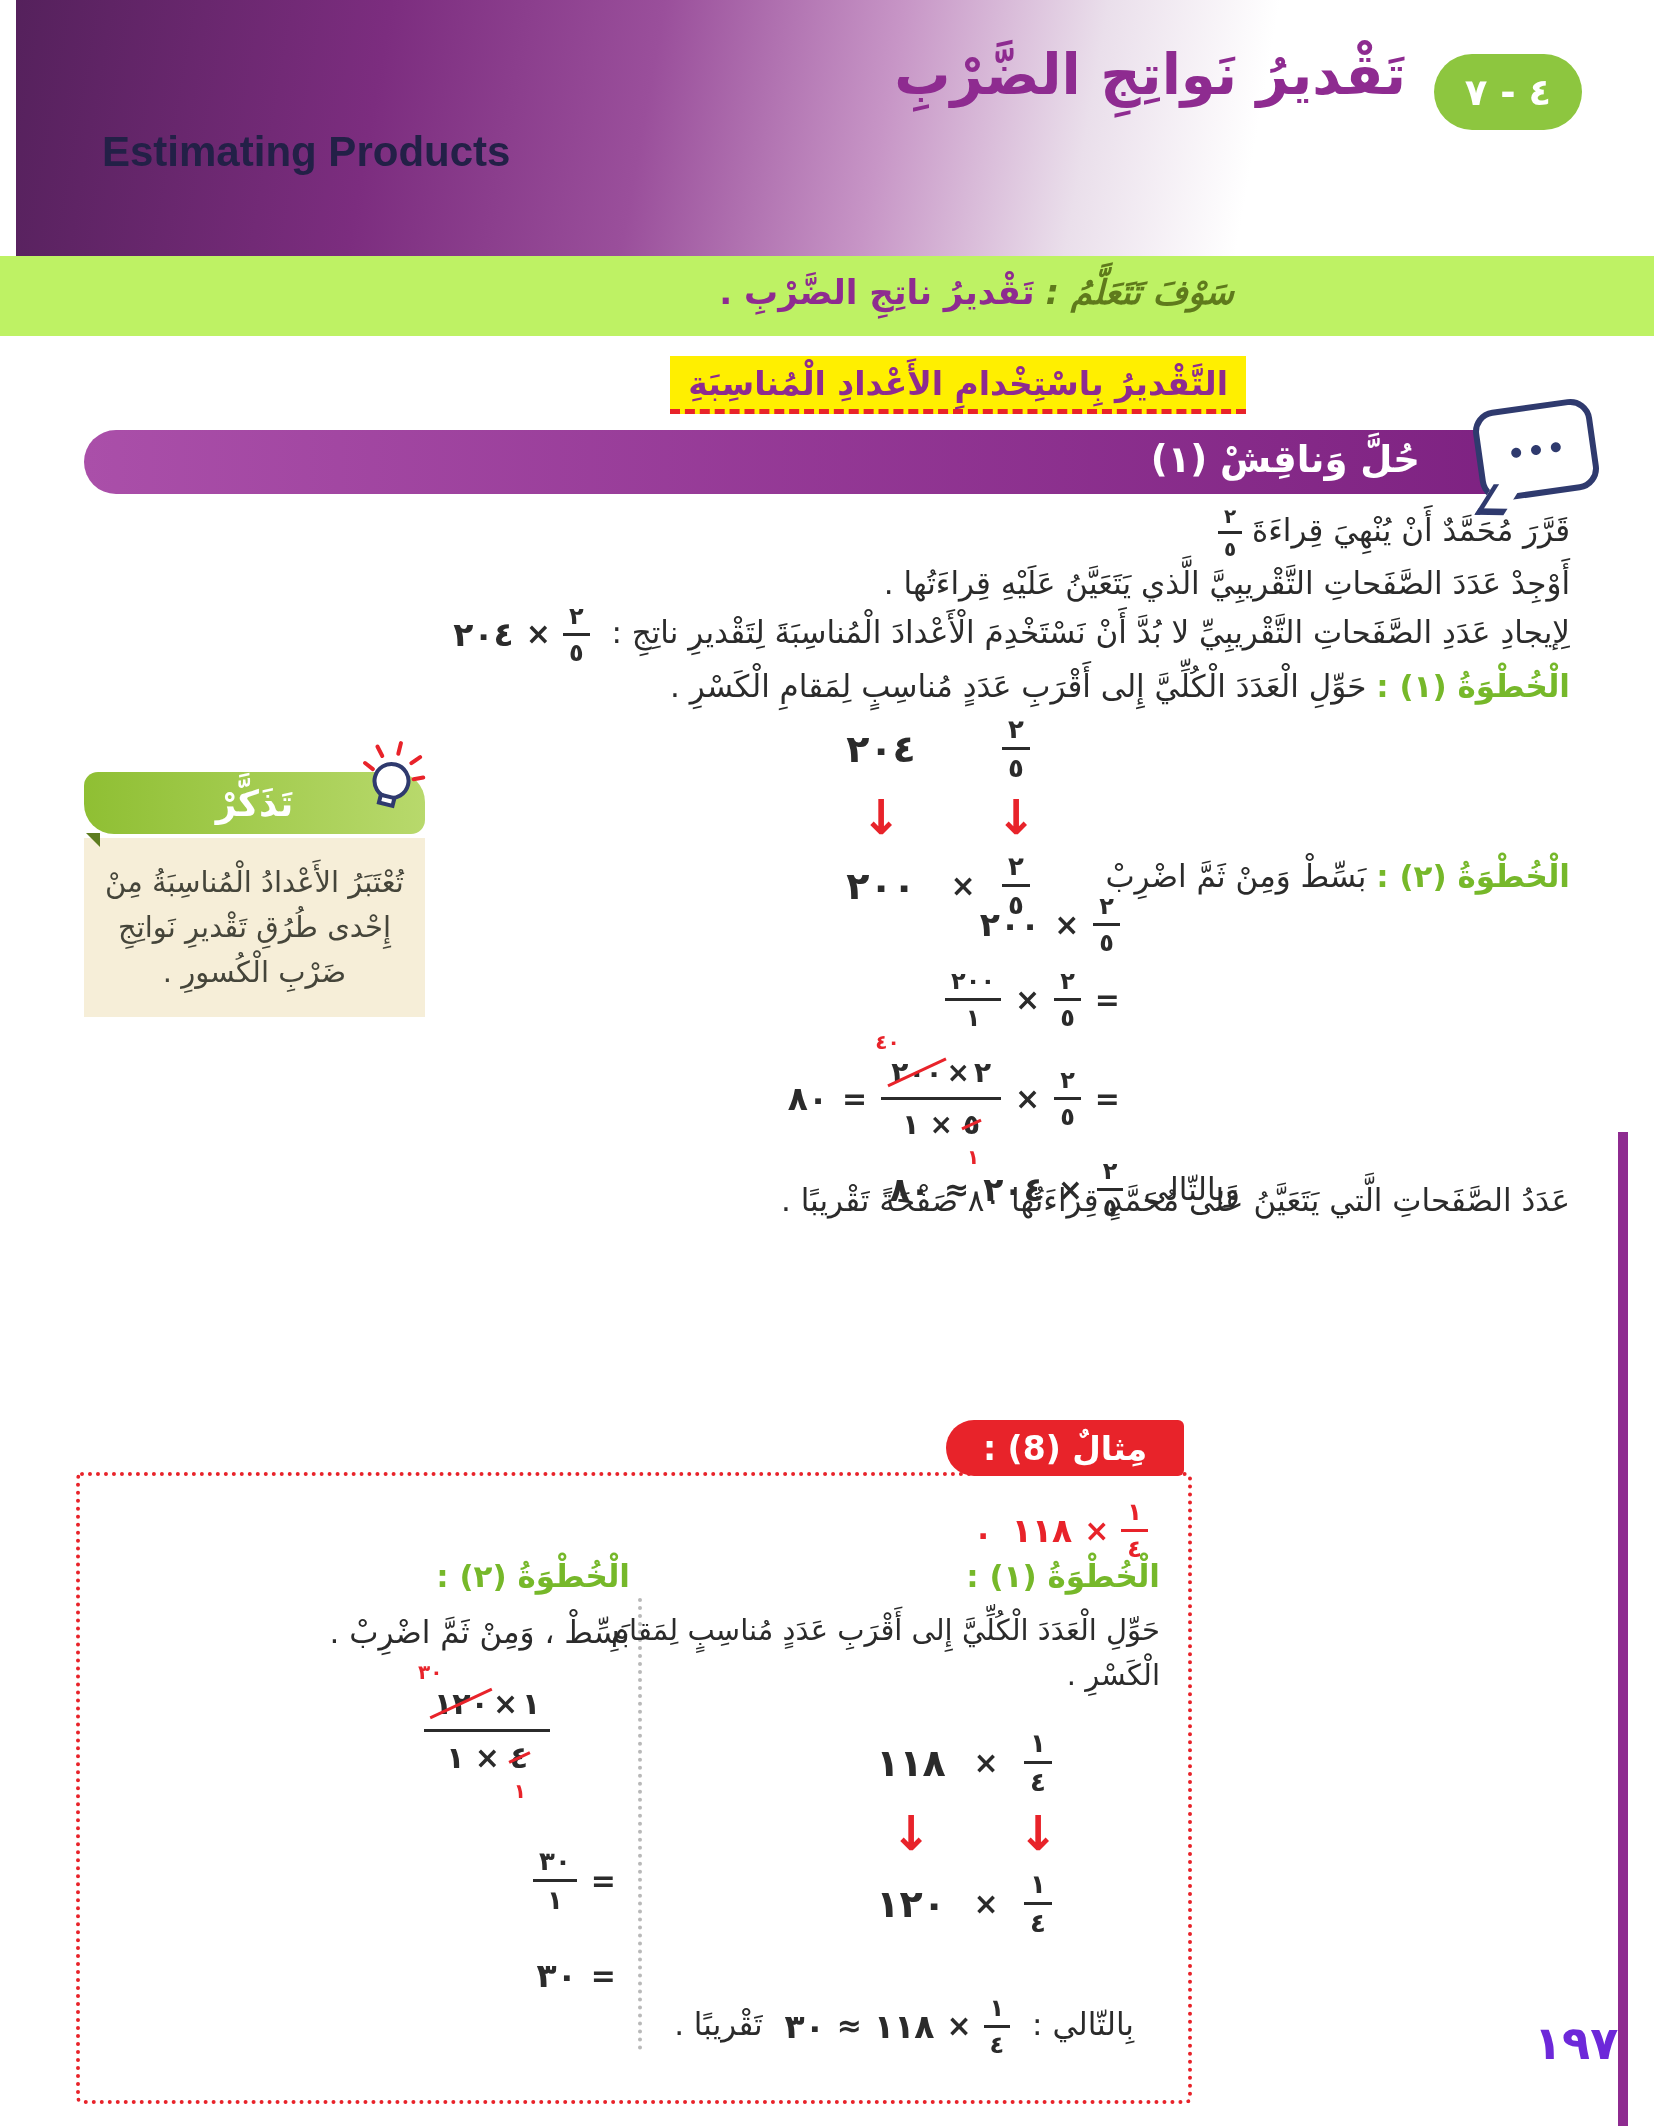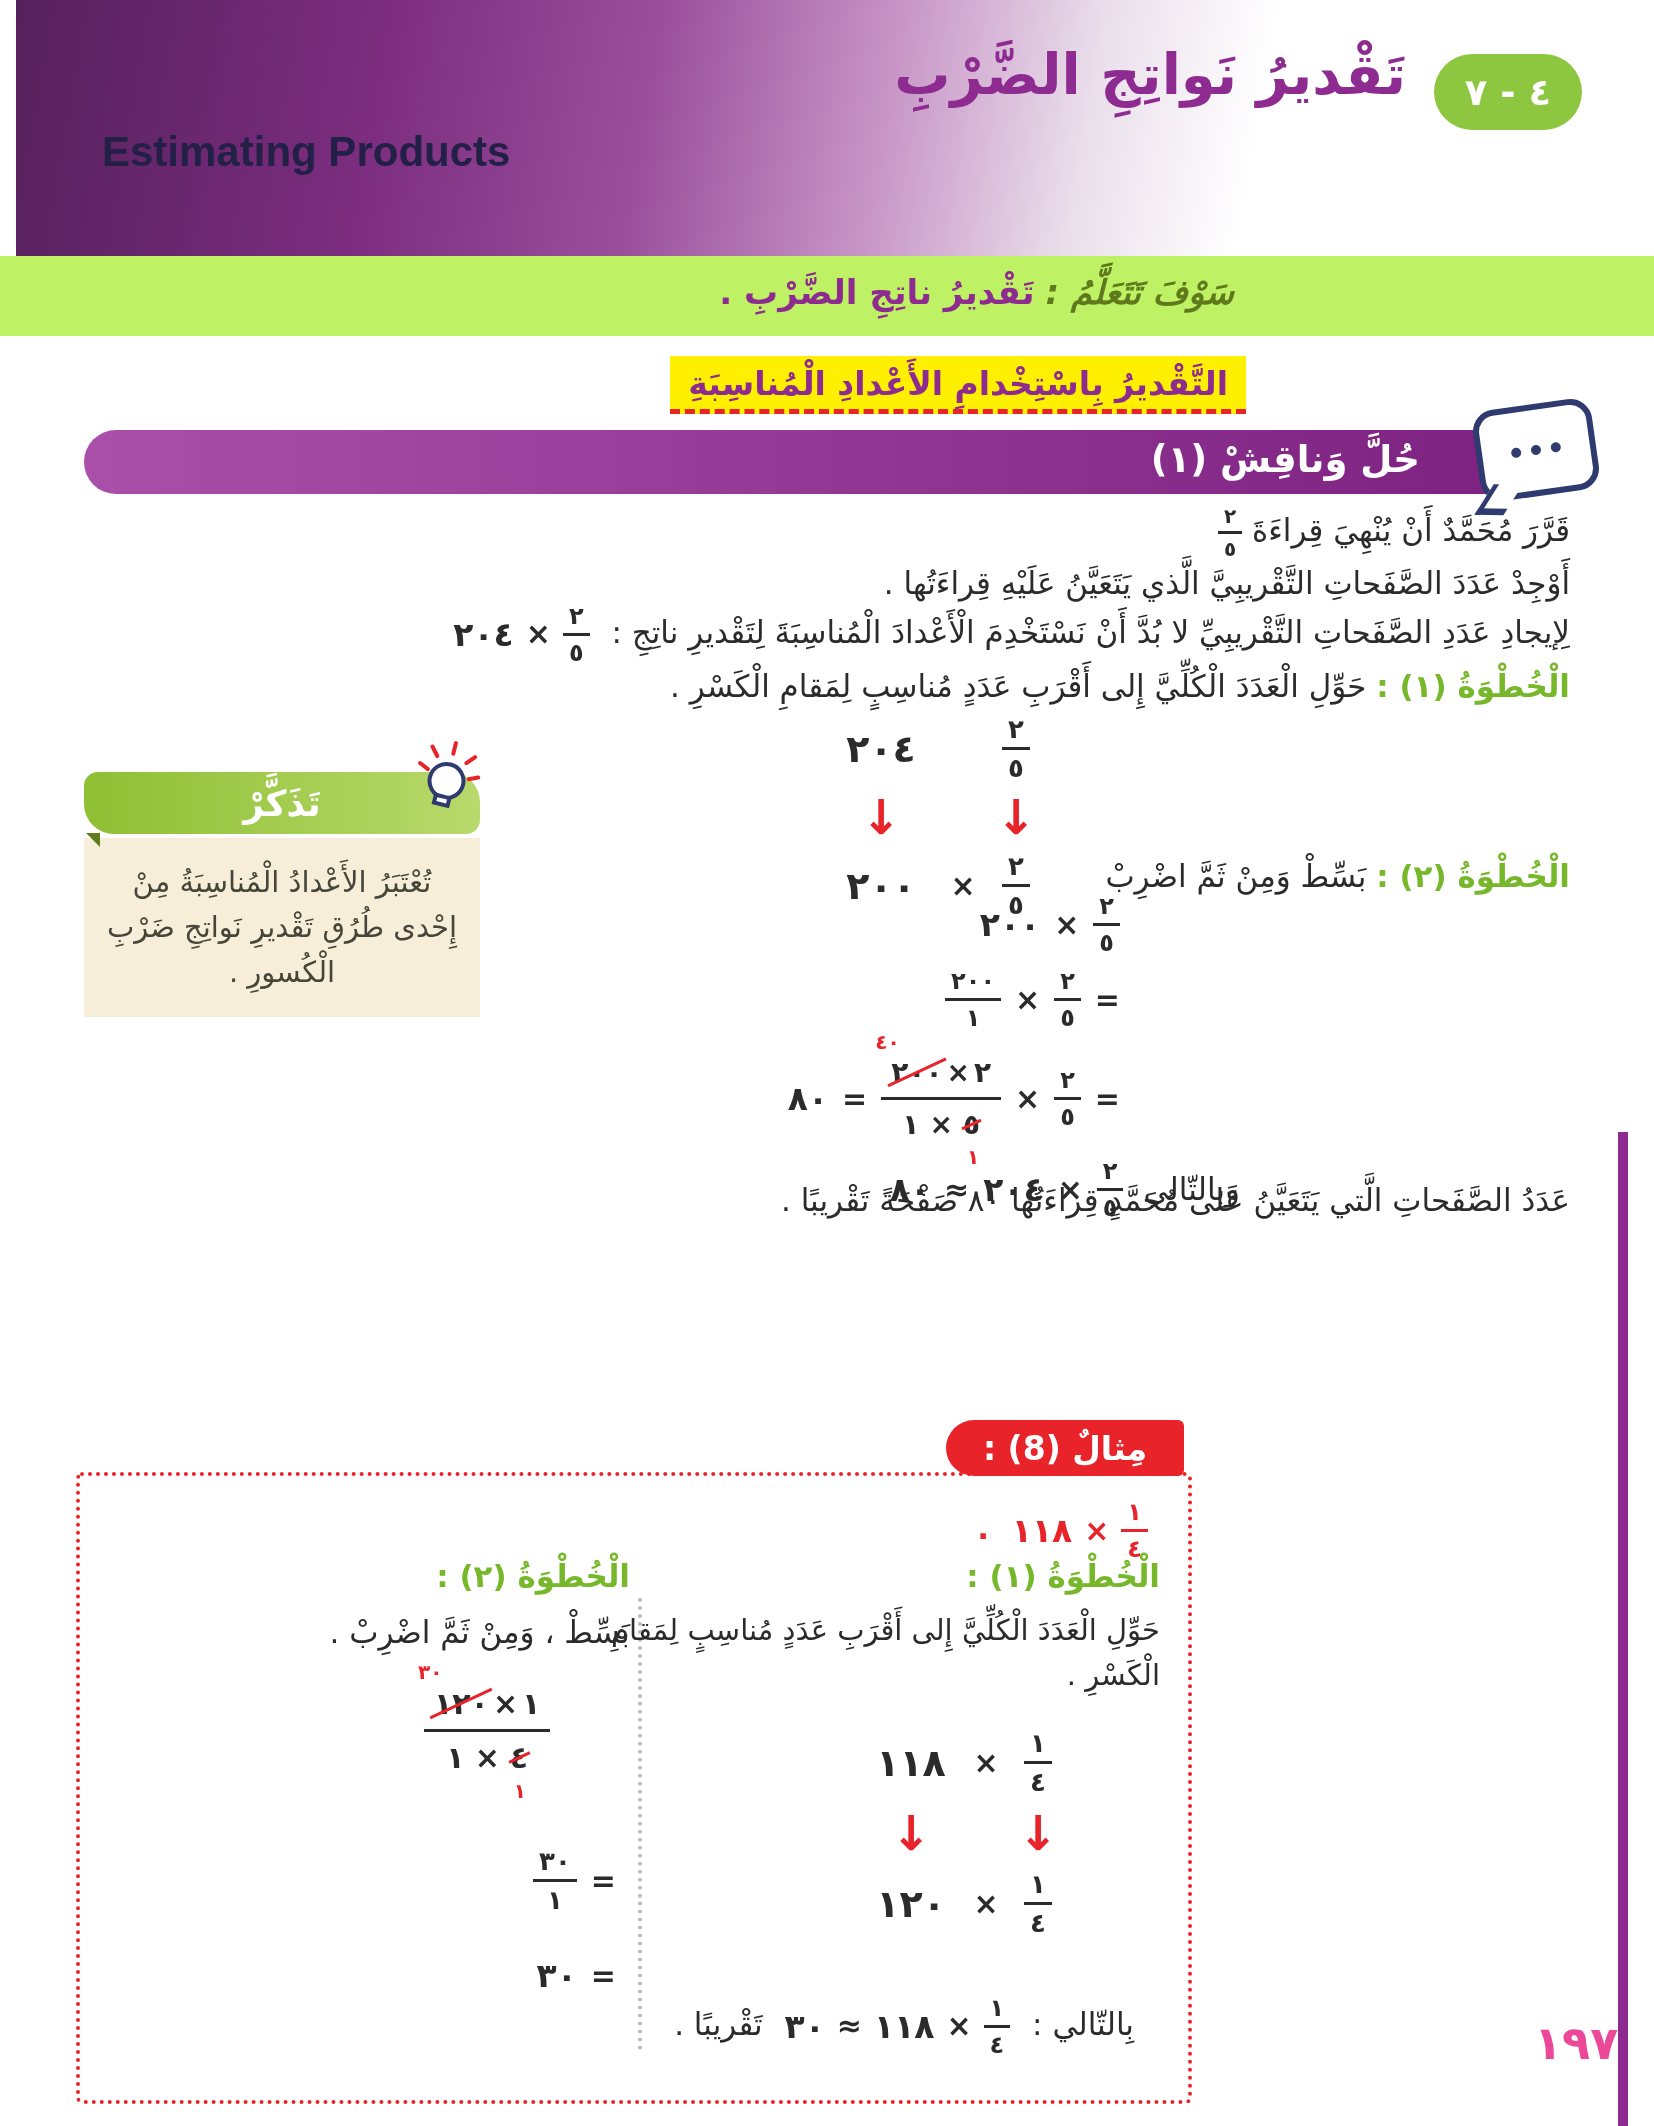--- a/index.html
+++ b/index.html
@@ -66,21 +66,21 @@
   .remember-banner::before{content:"";position:absolute;left:2px;bottom:-13px;
         border-top:14px solid #5d7c1f;border-left:14px solid transparent;}
   .remember-body{background:#f6eed8;font-size:29px;color:#45453a;text-align:center;line-height:1.55;
         padding:22px 18px;direction:rtl;}
   
   .example-banner{background:#e8232a;border-radius:28px 6px 6px 28px;color:#fff;font-size:33px;font-weight:bold;
         display:flex;align-items:center;justify-content:center;direction:rtl;z-index:4;}
   .example-box{border:4px dotted #e8232a;border-radius:6px;}
   .divider-v{border-left:4px dotted #b9b9b9;width:0;}
   .sidebar{background:#8e2b90;}
-  .pagenum{color:#ec4899;font-size:46px;font-weight:bold;}
+  .pagenum{color:#6d28d9;font-size:46px;font-weight:bold;}
   .nowrap{white-space:nowrap;}
 </style>
 </head>
 <body>
 
 <div class="page">
 
   <div class="abs header" style="top:0;left:16px;width:1654px;height:312px">
     <div class="abs title-ar rtl nowrap" style="top:42px;right:264px">تَقْديرُ نَواتِجِ الضَّرْبِ</div>
     <div class="abs title-en nowrap" style="top:128px;left:86px">Estimating Products</div>
@@ -219,21 +219,21 @@
       <span class="frac frac-md">
           <span class="fnum">٢</span>
           <span class="fden">٥</span>
         </span>
       <span class="body-text rtl" style="margin-left:6px">وَبِالتّالي</span>
     </div>
   </div>
 
   <div class="abs rtl body-text nowrap" style="top:1176px;right:84px">عَدَدُ الصَّفَحاتِ الَّتي يَتَعَيَّنُ عَلى مُحَمَّدٍ قِراءَتُها ٨٠ صَفْحَةً تَقْريبًا .</div>
 
-  <div class="abs" style="top:772px;left:84px;width:396px">
+  <div class="abs" style="top:772px;left:84px;width:341px">
     <div class="remember-banner">
       <span>تَذَكَّرْ</span>
       <svg width="86" height="86" viewBox="0 0 86 86" style="position:absolute;top:-36px;right:-10px;transform:rotate(14deg)">
         <g stroke="#e8232a" stroke-width="4" stroke-linecap="round">
           <line x1="43" y1="6" x2="43" y2="17"></line>
           <line x1="21" y1="15" x2="28" y2="23"></line>
           <line x1="65" y1="15" x2="58" y2="23"></line>
           <line x1="13" y1="34" x2="22" y2="38"></line>
           <line x1="73" y1="34" x2="64" y2="38"></line>
         </g>

